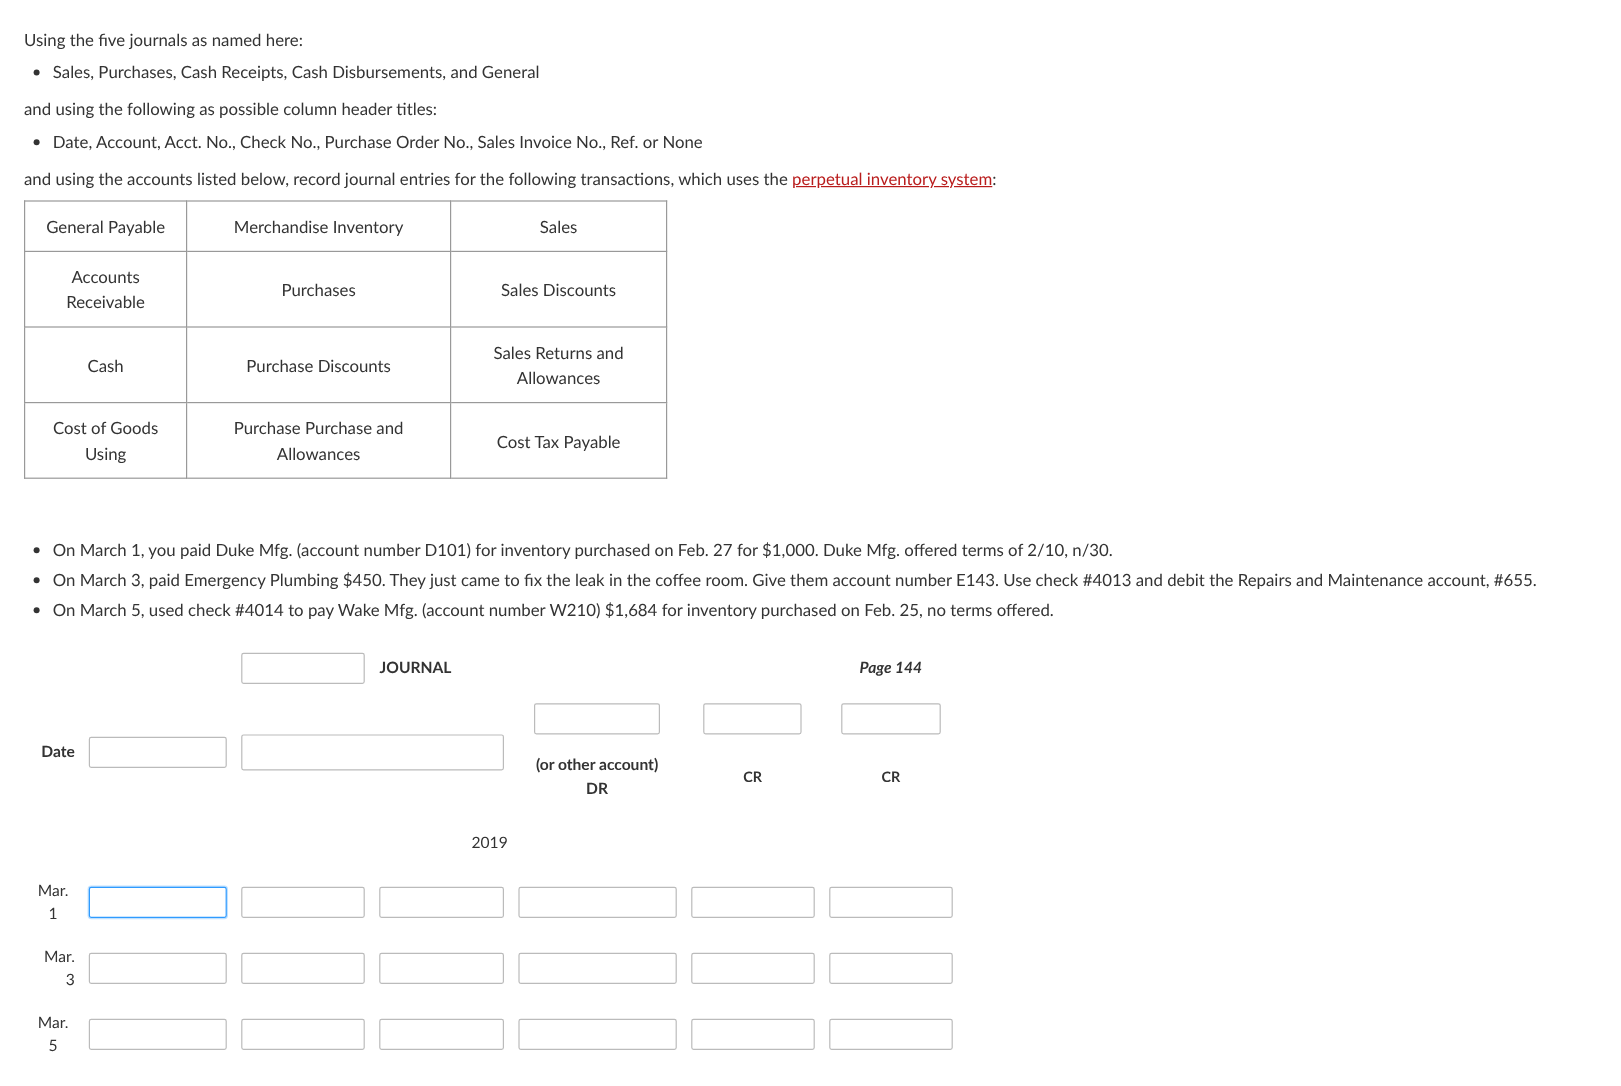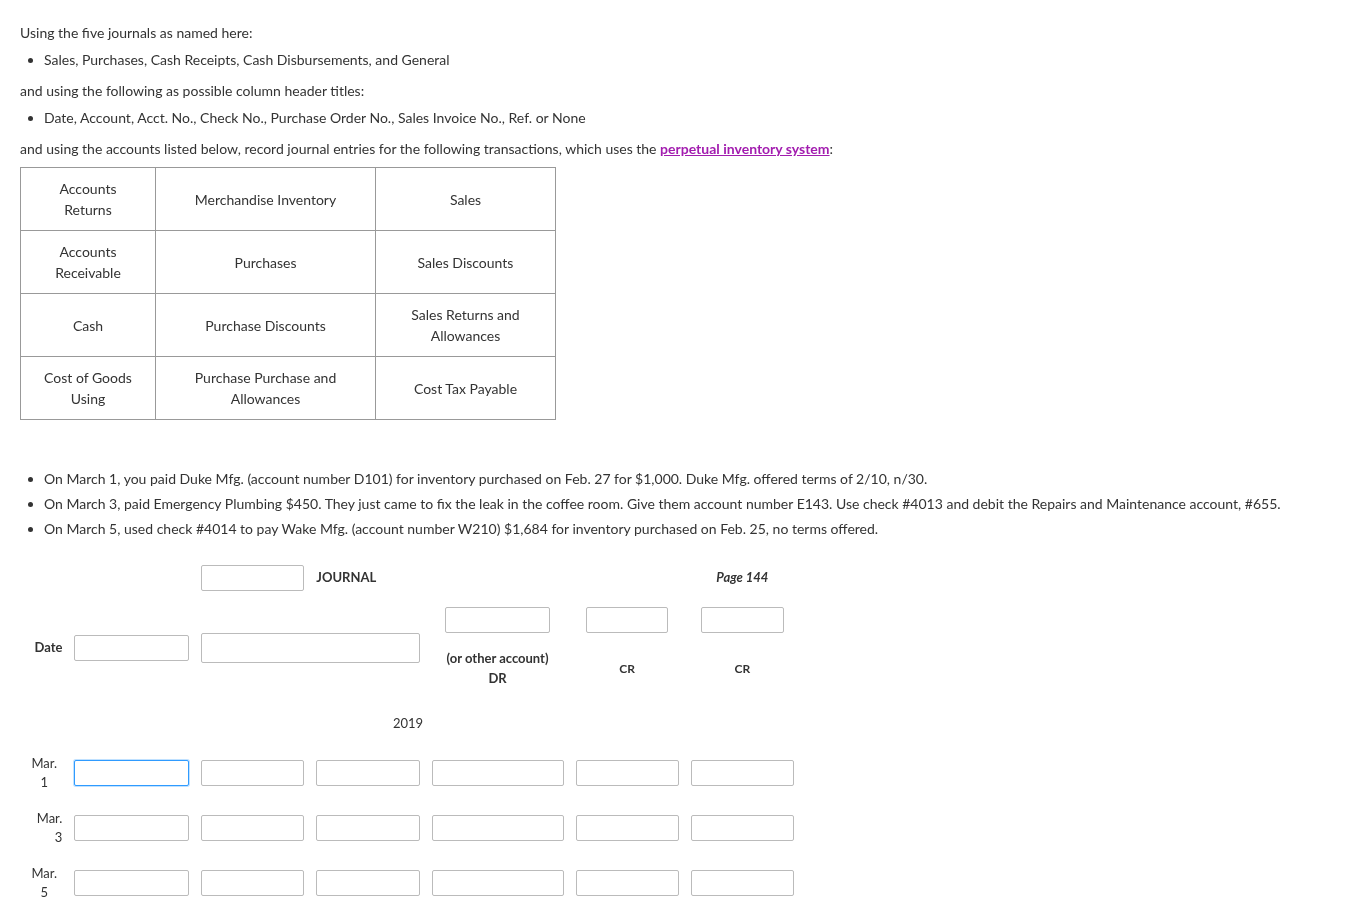--- a/index.html
+++ b/index.html
@@ -12,22 +12,22 @@
     line-height: 1.5;
     background: #fff;
   }
   p { margin: 6px 0; }
   ul {
     margin: 4px 0 10px 0;
     padding-left: 24px;
   }
   ul li { margin: 4px 0; }
   .red-link {
-    color: #a21caf;
-    font-weight: 700;
+    color: #b91c1c;
+    font-weight: 400;
     text-decoration: underline;
     cursor: pointer;
   }
   table.accounts {
     border-collapse: collapse;
     margin: 8px 0 14px 0;
   }
   table.accounts td {
     border: 1px solid #999;
     padding: 10px 14px;
@@ -110,21 +110,21 @@
 <ul>
   <li>Date, Account, Acct. No., Check No., Purchase Order No., Sales Invoice No., Ref. or None</li>
 </ul>
 <p>
   <span>and using the accounts listed below, record journal entries for the following transactions, which uses the </span><span class="red-link">perpetual inventory system</span><span>:</span>
 </p>
 
 <table class="accounts">
   <tbody>
       <tr>
-    <td class="col-narrow">Accounts Returns</td>
+    <td class="col-narrow">General Payable</td>
     <td class="col-mid">Merchandise Inventory</td>
     <td class="col-right">Sales</td>
   </tr>
   <tr>
     <td class="col-narrow">Accounts Receivable</td>
     <td class="col-mid">Purchases</td>
     <td class="col-right">Sales Discounts</td>
   </tr>
   <tr>
     <td class="col-narrow">Cash</td>

